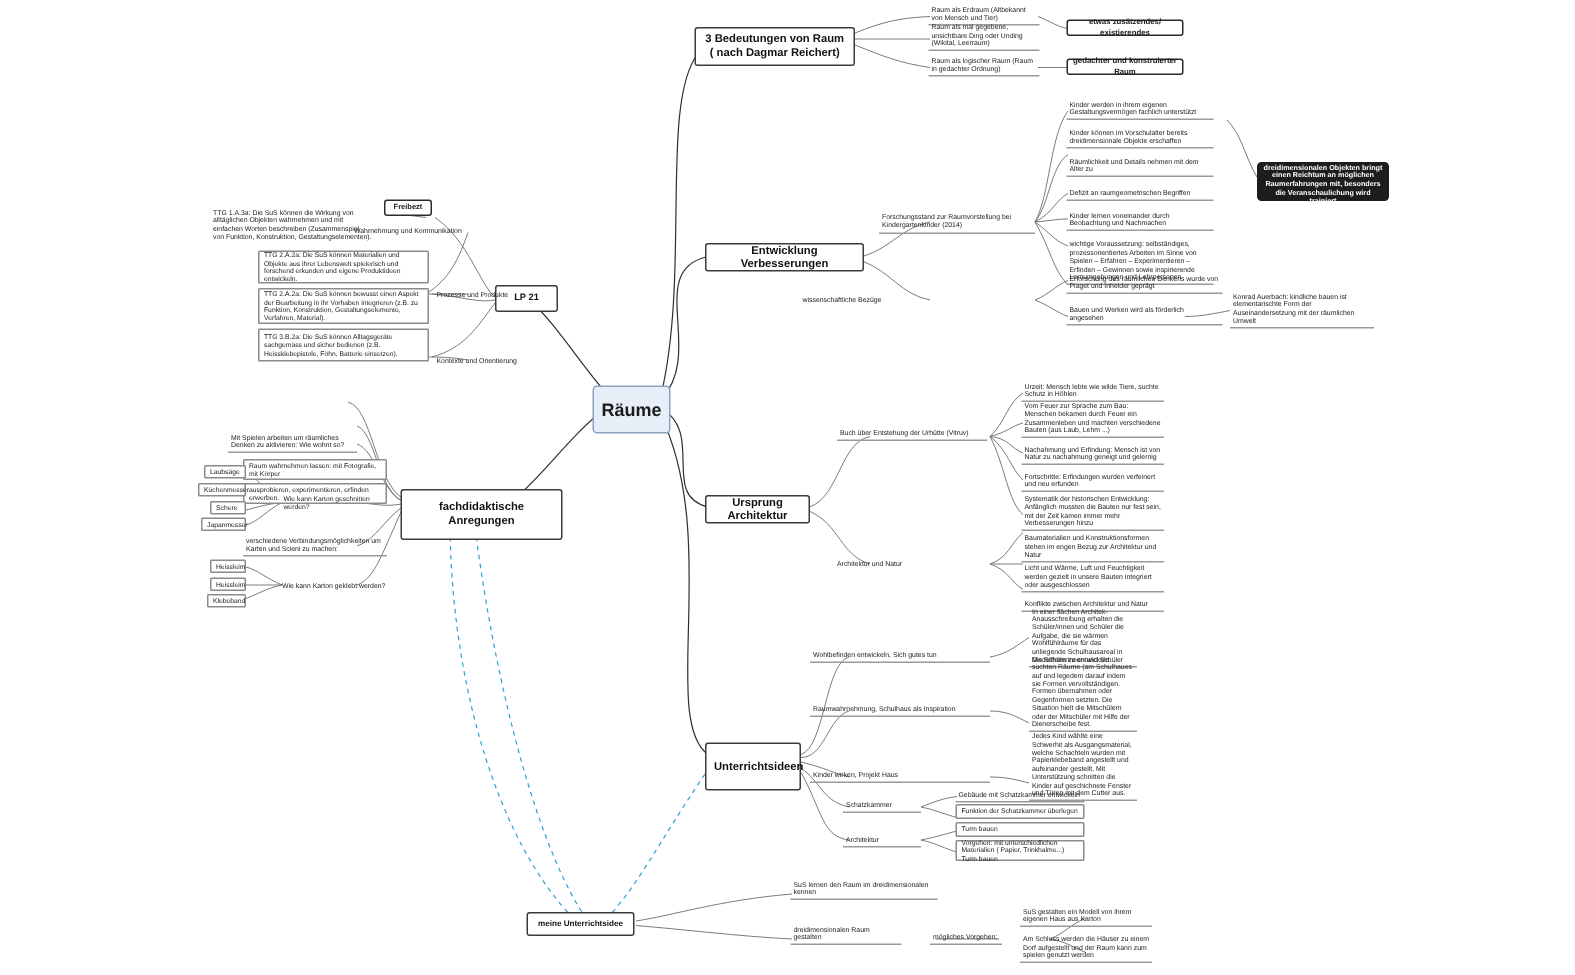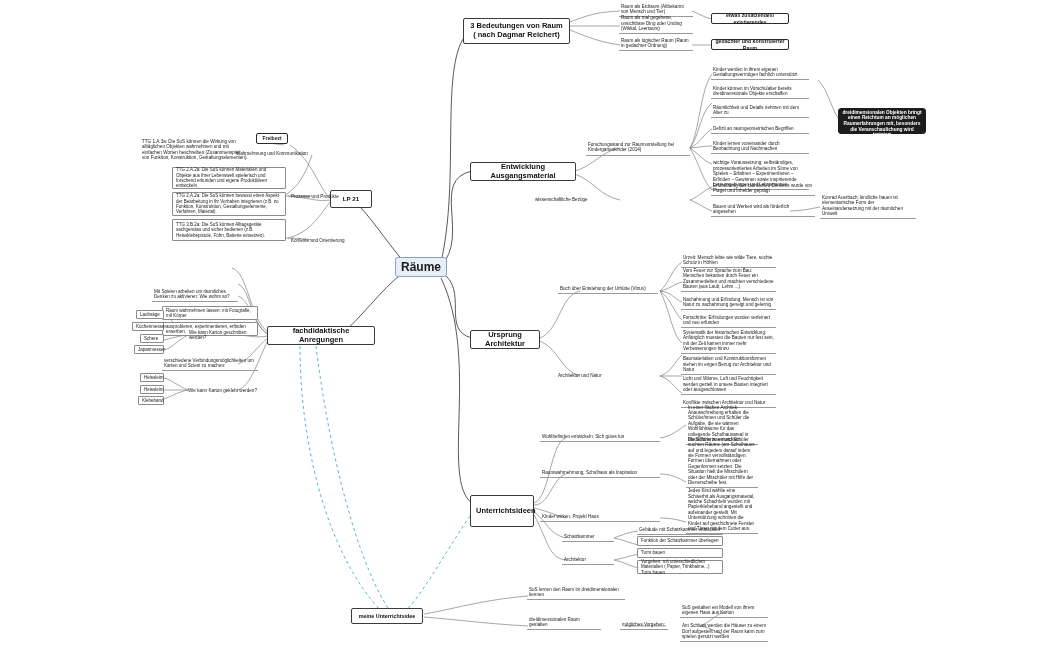--- a/index.html
+++ b/index.html
@@ -220,35 +220,35 @@
       <path d="M284 238 C 300 238, 306 239, 312 240"></path>
 
       <path d="M424 614 C 450 610, 480 600, 528 596"></path>
       <path d="M424 617 C 460 620, 490 624, 528 626"></path>
       <path d="M624 626 C 640 626, 655 626, 666 626"></path>
       <path d="M700 626 C 710 622, 714 616, 724 612"></path>
       <path d="M700 626 C 712 628, 716 632, 724 635"></path>
     </g>
   </svg>
 
-  <div class="node root" style="left:395px; top:257px; width:52px; height:20px;">
+  <div class="node root" style="left:395px; top:257px; width:52px; height:32px;">
     <span>Räume</span>
   </div>
 
   <div class="node branch" style="left:463px; top:18px; width:107px; height:26px;">
     <span>3 Bedeutungen von Raum ( nach Dagmar Reichert)</span>
   </div>
   <div class="node leaf" style="left:619px; top:2px; width:74px; height:15px;"><span>Raum als Erdraum (Altbekannt von Mensch und Tier)</span></div>
   <div class="node leaf" style="left:619px; top:19px; width:74px; height:15px;"><span>Raum als mal gegebene, unsichtbare Ding oder Unding (Wikital, Leerraum)</span></div>
   <div class="node leaf" style="left:619px; top:36px; width:74px; height:15px;"><span>Raum als logischer Raum (Raum in gedachter Ordnung)</span></div>
   <div class="node boxed tag" style="left:711px; top:13px; width:78px; height:11px;"><span>etwas zusätzendes/ existierendes</span></div>
   <div class="node boxed tag" style="left:711px; top:39px; width:78px; height:11px;"><span>gedachter und konstruierter Raum</span></div>
 
   <div class="node branch" style="left:470px; top:162px; width:106px; height:19px;">
-    <span>Entwicklung Ausgangsmaterial</span>
+    <span>Entwicklung Verbesserungen</span>
   </div>
   <div class="node leaf center" style="left:586px; top:140px; width:104px; height:16px;"><span>Forschungsstand zur Raumvorstellung bei Kindergartenkinder (2014)</span></div>
   <div class="node leaf" style="left:711px; top:64px; width:98px; height:16px;"><span>Kinder werden in ihrem eigenen Gestaltungsvermögen fachlich unterstützt</span></div>
   <div class="node leaf" style="left:711px; top:83px; width:98px; height:16px;"><span>Kinder können im Vorschulalter bereits dreidimensionale Objekte erschaffen</span></div>
   <div class="node leaf" style="left:711px; top:102px; width:98px; height:16px;"><span>Räumlichkeit und Details nehmen mit dem Alter zu</span></div>
   <div class="node leaf" style="left:711px; top:124px; width:98px; height:10px;"><span>Defizit an raumgeometrischen Begriffen</span></div>
   <div class="node leaf" style="left:711px; top:140px; width:98px; height:14px;"><span>Kinder lernen voneinander durch Beobachtung und Nachmachen</span></div>
   <div class="node leaf" style="left:711px; top:158px; width:98px; height:32px;"><span>wichtige Voraussetzung: selbständiges, prozessorientiertes Arbeiten im Sinne von Spielen – Erfahren – Experimentieren – Erfinden – Gewinnen sowie inspirierende Lernumgebungen und Lehrpersonen</span></div>
   <div class="node label-small" style="left:535px; top:195px; width:56px; height:10px;"><span>wissenschaftliche Bezüge</span></div>
   <div class="node leaf" style="left:711px; top:184px; width:104px; height:12px;"><span>Erforschung des räumlichen Denkens wurde von Piaget und Inhelder geprägt</span></div>
@@ -279,21 +279,21 @@
   <div class="node leaf" style="left:686px; top:456px; width:72px; height:32px;"><span>Die Schülerinnen und Schüler suchten Räume (am Schulhaues auf und legedem darauf indem sie Formen vervollständigen. Formen übernahmen oder Gegenformen setzten. Die Situation hielt die Mitschülern oder der Mitschüler mit Hilfe der Dienerscheibe fest.</span></div>
   <div class="node leaf" style="left:540px; top:512px; width:120px; height:10px;"><span>Kinder wirken, Projekt Haus</span></div>
   <div class="node leaf" style="left:686px; top:504px; width:72px; height:30px;"><span>Jedes Kind wählte eine Schwerhit als Ausgangsmaterial, welche Schachteln wurden mit Papierklebeband angestellt und aufeinander gestellt. Mit Unterstützung schnitten die Kinder auf geschichnete Fenster und Türen mit dem Cutter aus.</span></div>
   <div class="node leaf" style="left:562px; top:532px; width:52px; height:10px;"><span>Schatzkammer</span></div>
   <div class="node leaf" style="left:637px; top:525px; width:86px; height:10px;"><span>Gebäude mit Schatzkammer entwickeln</span></div>
   <div class="node boxed sub" style="left:637px; top:536px; width:86px; height:10px;"><span>Funktion der Schatzkammer überlegen</span></div>
   <div class="node leaf" style="left:562px; top:555px; width:52px; height:10px;"><span>Architektur</span></div>
   <div class="node boxed sub" style="left:637px; top:548px; width:86px; height:10px;"><span>Turm bauen</span></div>
   <div class="node boxed sub" style="left:637px; top:560px; width:86px; height:14px;"><span>Vorgehen: mit unterschiedlichen Materialien ( Papier, Trinkhalme...) Turm bauen</span></div>
 
-  <div class="node branch" style="left:267px; top:326px; width:108px; height:19px;">
+  <div class="node branch" style="left:267px; top:326px; width:108px; height:34px;">
     <span>fachdidaktische Anregungen</span>
   </div>
   <div class="node leaf" style="left:152px; top:288px; width:86px; height:14px;"><span>Mit Spielen arbeiten um räumliches Denken zu aktivieren: Wie wohnt so?</span></div>
   <div class="node boxed sub" style="left:162px; top:306px; width:96px; height:14px;"><span>Raum wahrnehmen lassen: mit Fotografie, mit Körper</span></div>
   <div class="node boxed sub" style="left:162px; top:322px; width:96px; height:14px;"><span>ausprobieren, experimentieren, erfinden erwerben.</span></div>
   <div class="node boxed sub" style="left:162px; top:328px; width:96px; height:14px; background:transparent; border:none;"><span style="margin-left:24px;">Wie kann Karton geschnitten werden?</span></div>
   <div class="node leaf" style="left:162px; top:357px; width:96px; height:14px;"><span>verschiedene Verbindungsmöglichkeiten um Karten und Scieni zu machen:</span></div>
   <div class="node leaf nb" style="left:186px; top:385px; width:74px; height:10px;"><span>Wie kann Karton geklebt werden?</span></div>
   <div class="node boxed sub" style="left:136px; top:310px; width:28px; height:9px;"><span>Laubsäge</span></div>
   <div class="node boxed sub" style="left:132px; top:322px; width:32px; height:9px;"><span>Küchenmesser</span></div>

